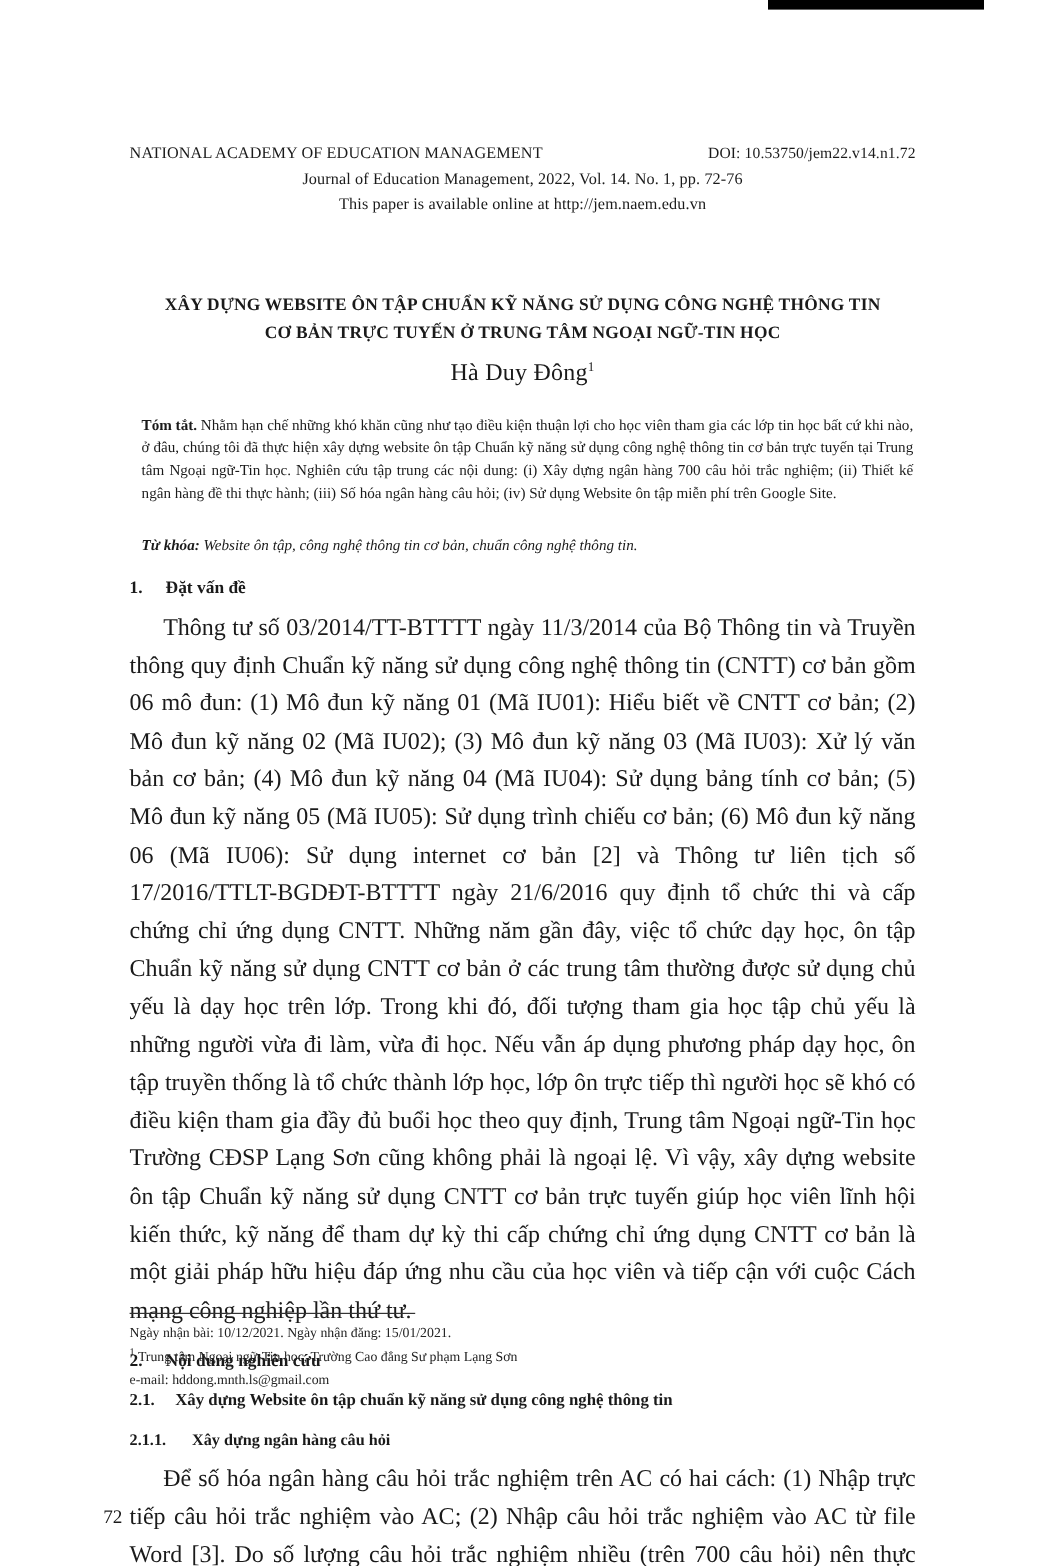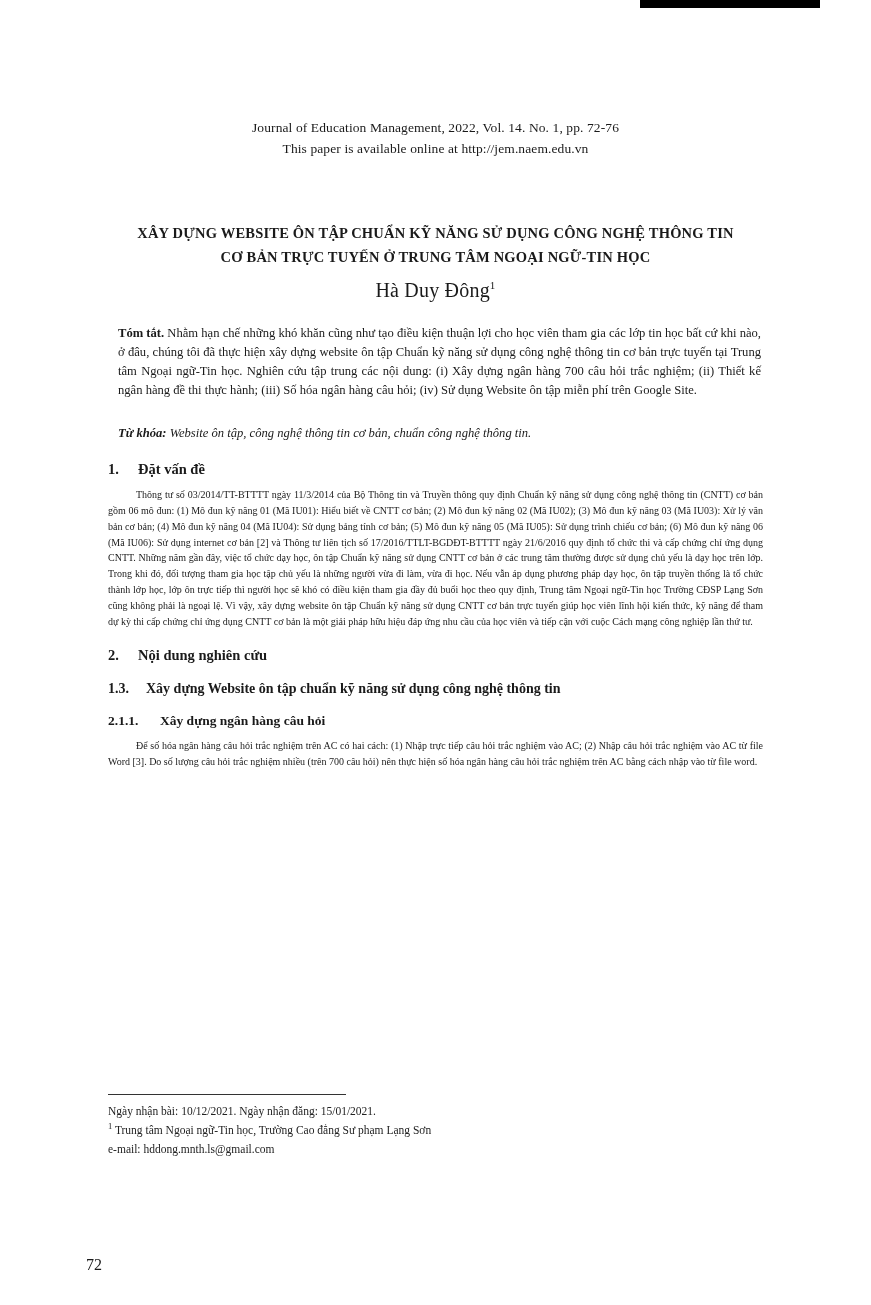--- a/index.html
+++ b/index.html
@@ -123,21 +123,21 @@
     font-weight: bold;
     display: flex;
     align-items: center;
   }
   .h3 .num {
     width: 52px;
     flex: none;
   }
   p.body {
     margin: 9px 0 0 0;
-    font-size: 10px;
+    font-size: 20px;
     line-height: 1.58;
     text-align: justify;
     text-indent: 28px;
   }
   
   .footnote-rule {
     position: absolute;
     left: 108px;
     top: 1094px;
     width: 238px;
@@ -167,20 +167,24 @@
 </head>
 <body>
 
 <div class="page">
 
   <div class="top-bar"></div>
 
   <div class="content">
 
     <div class="journal-head">
+      <div class="journal-row">
+        <span class="journal-name">NATIONAL ACADEMY OF EDUCATION MANAGEMENT</span>
+        <span class="doi">DOI: 10.53750/jem22.v14.n1.72</span>
+      </div>
       <div class="journal-line2">Journal of Education Management, 2022, Vol. 14. No. 1, pp. 72-76</div>
       <div class="journal-line3">This paper is available online at http://jem.naem.edu.vn</div>
     </div>
 
     <div class="title-block">
       <div>XÂY DỰNG WEBSITE ÔN TẬP CHUẨN KỸ NĂNG SỬ DỤNG CÔNG NGHỆ THÔNG TIN</div>
       <div>CƠ BẢN TRỰC TUYẾN Ở TRUNG TÂM NGOẠI NGỮ-TIN HỌC</div>
     </div>
 
     <div class="author">
@@ -200,21 +204,21 @@
       <span>Đặt vấn đề</span>
     </div>
     <p class="body">Thông tư số 03/2014/TT-BTTTT ngày 11/3/2014 của Bộ Thông tin và Truyền thông quy định Chuẩn kỹ năng sử dụng công nghệ thông tin (CNTT) cơ bản gồm 06 mô đun: (1) Mô đun kỹ năng 01 (Mã IU01): Hiểu biết về CNTT cơ bản; (2) Mô đun kỹ năng 02 (Mã IU02); (3) Mô đun kỹ năng 03 (Mã IU03): Xử lý văn bản cơ bản; (4) Mô đun kỹ năng 04 (Mã IU04): Sử dụng bảng tính cơ bản; (5) Mô đun kỹ năng 05 (Mã IU05): Sử dụng trình chiếu cơ bản; (6) Mô đun kỹ năng 06 (Mã IU06): Sử dụng internet cơ bản [2] và Thông tư liên tịch số 17/2016/TTLT-BGDĐT-BTTTT ngày 21/6/2016 quy định tổ chức thi và cấp chứng chỉ ứng dụng CNTT. Những năm gần đây, việc tổ chức dạy học, ôn tập Chuẩn kỹ năng sử dụng CNTT cơ bản ở các trung tâm thường được sử dụng chủ yếu là dạy học trên lớp. Trong khi đó, đối tượng tham gia học tập chủ yếu là những người vừa đi làm, vừa đi học. Nếu vẫn áp dụng phương pháp dạy học, ôn tập truyền thống là tổ chức thành lớp học, lớp ôn trực tiếp thì người học sẽ khó có điều kiện tham gia đầy đủ buổi học theo quy định, Trung tâm Ngoại ngữ-Tin học Trường CĐSP Lạng Sơn cũng không phải là ngoại lệ. Vì vậy, xây dựng website ôn tập Chuẩn kỹ năng sử dụng CNTT cơ bản trực tuyến giúp học viên lĩnh hội kiến thức, kỹ năng để tham dự kỳ thi cấp chứng chỉ ứng dụng CNTT cơ bản là một giải pháp hữu hiệu đáp ứng nhu cầu của học viên và tiếp cận với cuộc Cách mạng công nghiệp lần thứ tư.</p>
 
     <div class="h1">
       <span class="num">2.</span>
       <span>Nội dung nghiên cứu</span>
     </div>
 
     <div class="h2">
-      <span class="num">1.3.</span>
+      <span class="num">2.1.</span>
       <span>Xây dựng Website ôn tập chuẩn kỹ năng sử dụng công nghệ thông tin</span>
     </div>
 
     <div class="h3">
       <span class="num">2.1.1.</span>
       <span>Xây dựng ngân hàng câu hỏi</span>
     </div>
     <p class="body">Để số hóa ngân hàng câu hỏi trắc nghiệm trên AC có hai cách: (1) Nhập trực tiếp câu hỏi trắc nghiệm vào AC; (2) Nhập câu hỏi trắc nghiệm vào AC từ file Word [3]. Do số lượng câu hỏi trắc nghiệm nhiều (trên 700 câu hỏi) nên thực hiện số hóa ngân hàng câu hỏi trắc nghiệm trên AC bằng cách nhập vào từ file word.</p>
 
   </div>

